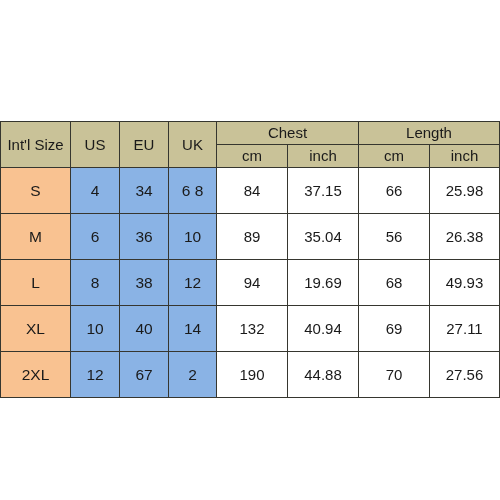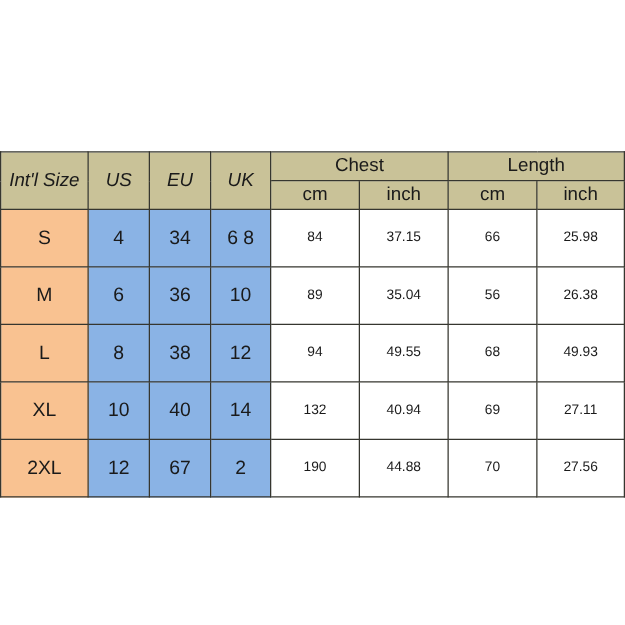--- a/index.html
+++ b/index.html
@@ -4,24 +4,24 @@
 <title>Size Chart</title>
 <style>
   html,body{margin:0;padding:0;background:#ffffff;width:500px;height:500px;overflow:hidden;}
   body{font-family:"Liberation Sans", sans-serif;}
   #chart{position:absolute;left:0px;top:121px;width:499px;}
   table{border-collapse:collapse;width:499px;table-layout:fixed;}
   td,th{border:1px solid #36362f;text-align:center;padding:0;font-weight:normal;color:#1a1a1a;line-height:1;}
   .hdr{background:#c9c298;font-size:15px;padding-bottom:1px;}
   .hrow1{height:22px;}
   .hrow2{height:22px;}
-  .hfull{height:44px;font-style:italic;}
+  .hfull{height:44px;}
   .sz{background:#f9c291;font-size:15.5px;}
   .num{background:#8ab3e5;font-size:15.5px;}
-  .val{background:#ffffff;font-size:11px;}
+  .val{background:#ffffff;font-size:15px;}
   tr.data{height:46px;}
   tr.data td{vertical-align:middle;}
 </style>
 </head>
 <body>
 
 <div id="chart">
 <table>
   <colgroup>
     <col style="width:70px">
@@ -67,21 +67,21 @@
           <td class="val">35.04</td>
           <td class="val">56</td>
           <td class="val">26.38</td>
         </tr>
         <tr class="data">
           <td class="sz">L</td>
           <td class="num">8</td>
           <td class="num">38</td>
           <td class="num">12</td>
           <td class="val">94</td>
-          <td class="val">49.55</td>
+          <td class="val">19.69</td>
           <td class="val">68</td>
           <td class="val">49.93</td>
         </tr>
         <tr class="data">
           <td class="sz">XL</td>
           <td class="num">10</td>
           <td class="num">40</td>
           <td class="num">14</td>
           <td class="val">132</td>
           <td class="val">40.94</td>

